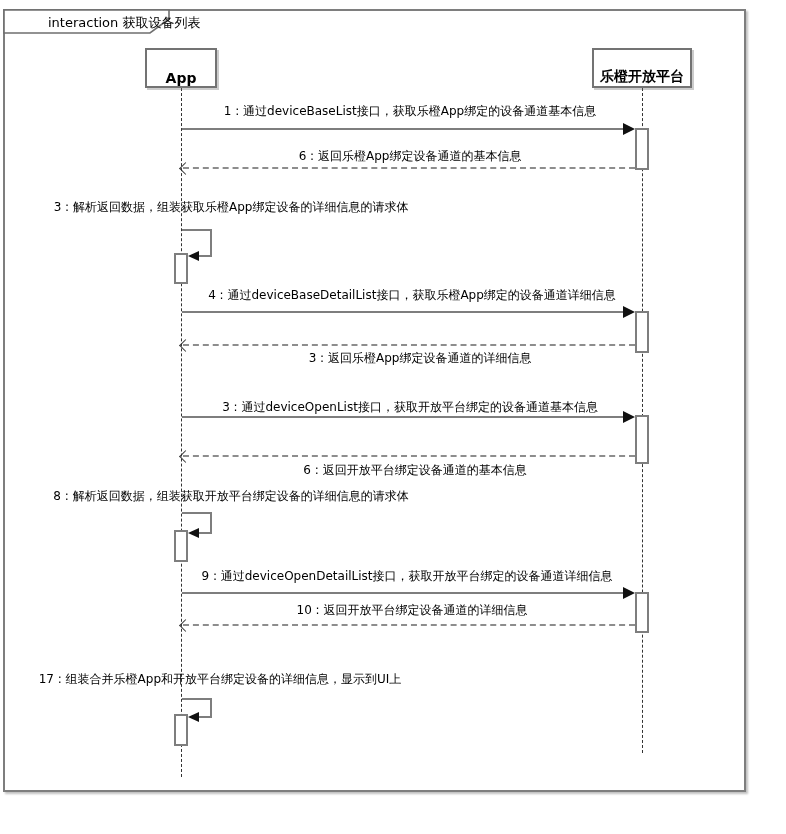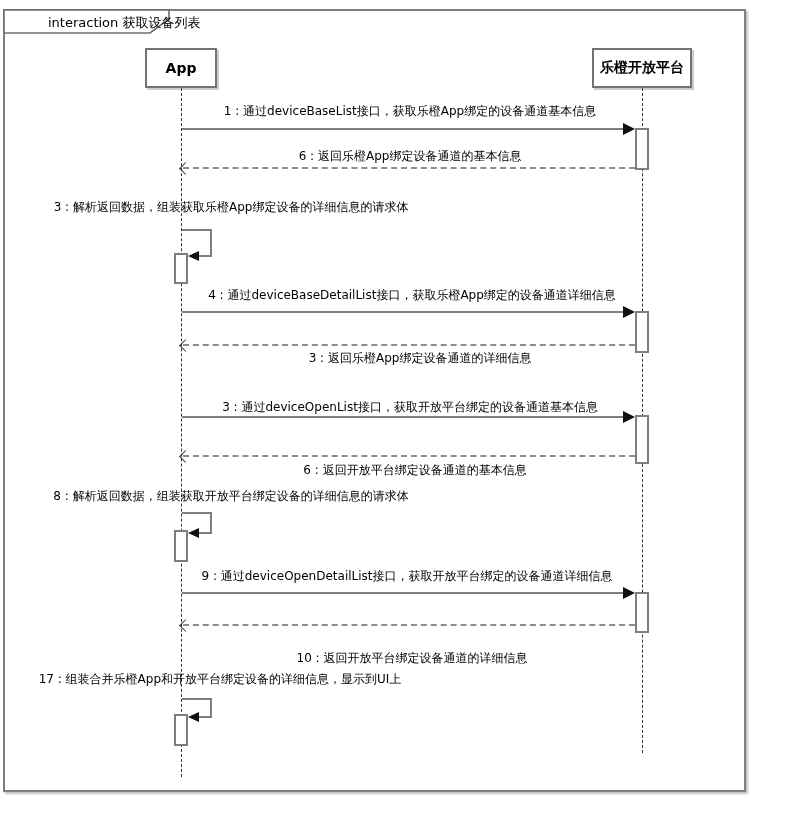--- a/index.html
+++ b/index.html
@@ -15,21 +15,21 @@
   .frame-tab{position:absolute;left:3px;top:9px;width:172px;height:26px;}
   .frame-tab-text{
     position:absolute;left:10px;top:14px;font-size:13px;font-weight:normal;
     white-space:nowrap;
     margin-left:38px;
   }
   .lifeline{position:absolute;width:0;border-left:1px dashed #333;}
   .head{
     position:absolute;top:48px;height:36px;background:#fff;
     border:2px solid #737373;box-shadow:2px 2px 0 rgba(110,110,110,.35);
-    display:flex;align-items:center;justify-content:center;
+    display:flex;align-items:flex-end;justify-content:center;
     font-size:14px;font-weight:bold;
   }
   .act{position:absolute;width:10px;background:#fff;border:2px solid #7e7e7e;}
   .msolid{position:absolute;height:0;border-top:2px solid #7e7e7e;}
   .tri-r{
     position:absolute;right:-12px;top:-7px;width:0;height:0;
     border-left:12px solid #111;border-top:6px solid transparent;border-bottom:6px solid transparent;
   }
   .mdash{position:absolute;height:0;border-top:2px dashed #8d8d8d;}
   .chev-l{
@@ -127,20 +127,20 @@
 </div>
 
 <div class="mlabel" style="left:407px;top:568px">9 : 通过deviceOpenDetailList接口，获取开放平台绑定的设备通道详细信息</div>
 <div class="msolid" style="left:182px;top:592px;width:441px">
   <div class="tri-r"></div>
 </div>
 
 <div class="mdash" style="left:183px;top:624px;width:452px">
   <div class="chev-l"></div>
 </div>
-<div class="mlabel" style="left:412px;top:650px">10 : 返回开放平台绑定设备通道的详细信息</div>
+<div class="mlabel" style="left:412px;top:602px">10 : 返回开放平台绑定设备通道的详细信息</div>
 
 <div class="mlabel" style="left:220px;top:671px">17 : 组装合并乐橙App和开放平台绑定设备的详细信息，显示到UI上</div>
 <div class="sl-h" style="left:182px;top:698px;width:30px"></div>
 <div class="sl-v" style="left:210px;top:698px;height:19px"></div>
 <div class="sl-h" style="left:199px;top:716px;width:13px">
   <div class="tri-l"></div>
 </div>
 
 </body></html>

